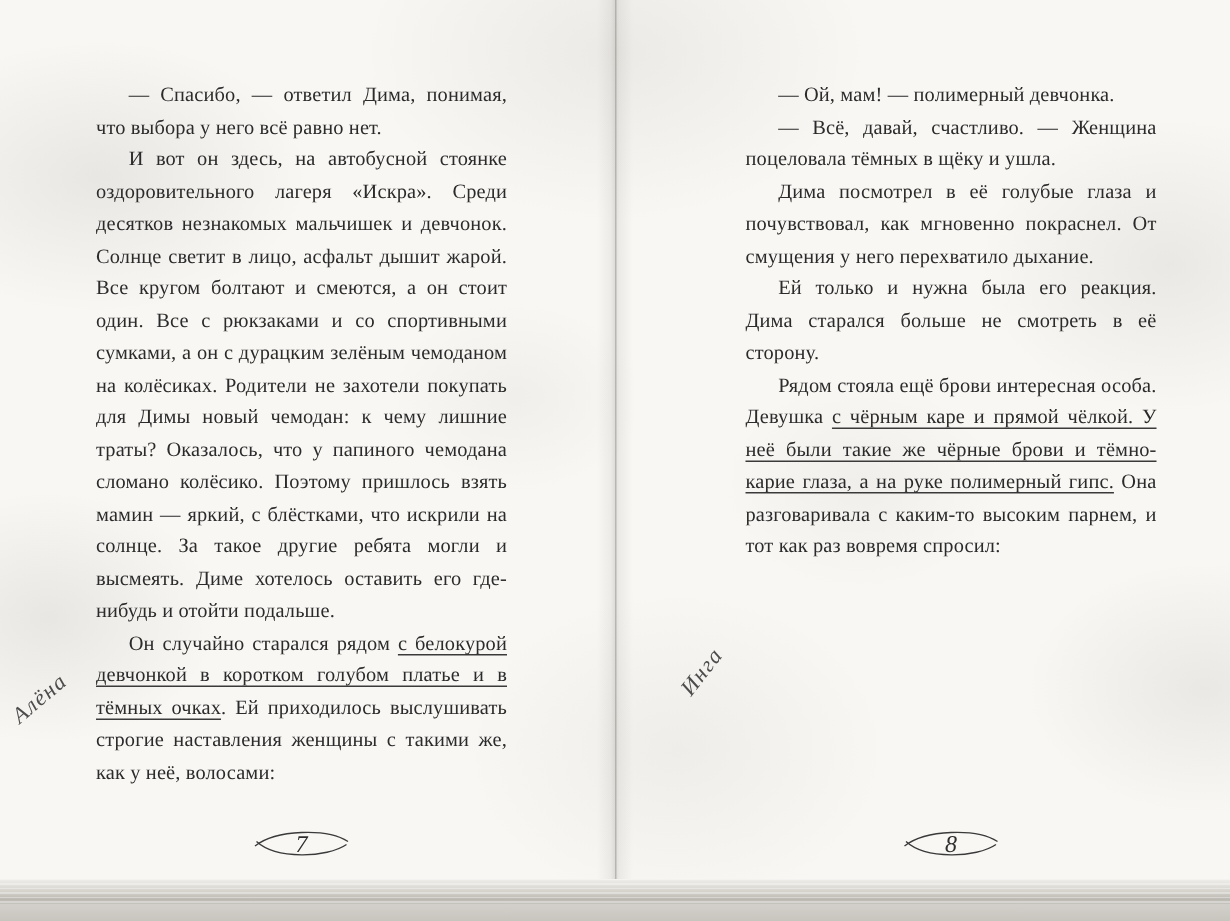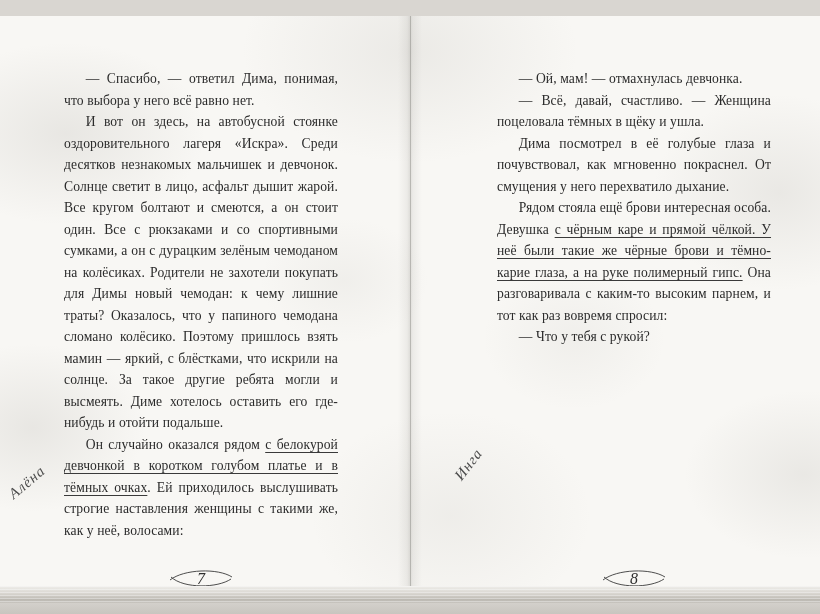--- a/index.html
+++ b/index.html
@@ -9,21 +9,21 @@
     background: #d9d6d1;
     font-family: "Liberation Serif", "DejaVu Serif", serif;
   }
   .photo {
     position: relative;
     width: 820px; height: 614px;
   }
   
   .spread {
     position: absolute;
-    left: 0; top: 16px;
+    left: 0; top: 0;
     width: 820px; height: 588px;
     background:
       radial-gradient(ellipse 200px 130px at 8% 20%,  rgba(168,165,158,.20), transparent 70%),
       radial-gradient(ellipse 240px 160px at 50% 6%,  rgba(168,165,158,.16), transparent 70%),
       radial-gradient(ellipse 180px 140px at 95% 30%, rgba(168,165,158,.18), transparent 70%),
       radial-gradient(ellipse 160px 120px at 4% 70%,  rgba(168,165,158,.20), transparent 70%),
       radial-gradient(ellipse 200px 150px at 55% 85%, rgba(168,165,158,.12), transparent 70%),
       radial-gradient(ellipse 170px 120px at 98% 78%, rgba(168,165,158,.18), transparent 70%),
       radial-gradient(ellipse 120px  90px at 42% 45%, rgba(168,165,158,.10), transparent 70%),
       radial-gradient(ellipse 130px 100px at 70% 55%, rgba(168,165,158,.10), transparent 70%),
@@ -124,29 +124,29 @@
 
 <div class="photo">
   <div class="spread">
 
     <div class="gutter"></div>
     <div class="gutter-line"></div>
 
     <div class="page-body left">
         <p class="para"><span>— Спасибо, — ответил Дима, понимая, что выбора у него всё равно нет.</span></p>
         <p class="para"><span>И вот он здесь, на автобусной стоянке оздоровительного лагеря «Искра». Среди десятков незнакомых мальчишек и девчонок. Солнце светит в лицо, асфальт дышит жарой. Все кругом болтают и смеются, а он стоит один. Все с рюкзаками и со спортивными сумками, а он с дурацким зелёным чемоданом на колёсиках. Родители не захотели покупать для Димы новый чемодан: к чему лишние траты? Оказалось, что у папиного чемодана сломано колёсико. Поэтому пришлось взять мамин — яркий, с блёстками, что искрили на солнце. За такое другие ребята могли и высмеять. Диме хотелось оставить его где-нибудь и отойти подальше.</span></p>
-        <p class="para"><span>Он случайно оказался рядом </span><span class="underlined">с белокурой девчонкой в коротком голубом платье и в тёмных очках</span><span>. Ей приходилось выслушивать строгие наставления женщины с такими же, как у неё, волосами:</span></p>
+        <p class="para"><span>Он случайно старался рядом </span><span class="underlined">с белокурой девчонкой в коротком голубом платье и в тёмных очках</span><span>. Ей приходилось выслушивать строгие наставления женщины с такими же, как у неё, волосами:</span></p>
       </div>
 
     <div class="page-body right">
-        <p class="para"><span>— Ой, мам! — отмахнулась девчонка.</span></p>
+        <p class="para"><span>— Ой, мам! — полимерный девчонка.</span></p>
         <p class="para"><span>— Всё, давай, счастливо. — Женщина поцеловала тёмных в щёку и ушла.</span></p>
         <p class="para"><span>Дима посмотрел в её голубые глаза и почувствовал, как мгновенно покраснел. От смущения у него перехватило дыхание.</span></p>
+        <p class="para"><span>Ей только и нужна была его реакция. Дима старался больше не смотреть в её сторону.</span></p>
         <p class="para"><span>Рядом стояла ещё брови интересная особа. Девушка </span><span class="underlined">с чёрным каре и прямой чёлкой. У неё были такие же чёрные брови и тёмно-карие глаза, а на руке полимерный гипс.</span><span> Она разговаривала с каким-то высоким парнем, и тот как раз вовремя спросил:</span></p>
-        <p class="para"><span>— Что у тебя с рукой?</span></p>
       </div>
 
     <div class="margin-note note-alena">Алёна</div>
 
     <div class="margin-note note-inga">Инга</div>
 
     <div class="folio left">
       <svg width="70" height="26" viewBox="0 0 70 26">
         <path d="M4 14 C 18 3, 52 2, 66 11" fill="none" stroke="#3a3a3a" stroke-width="0.9"></path>
         <path d="M5 11 C 18 23, 52 22, 65 13" fill="none" stroke="#3a3a3a" stroke-width="0.9"></path>

